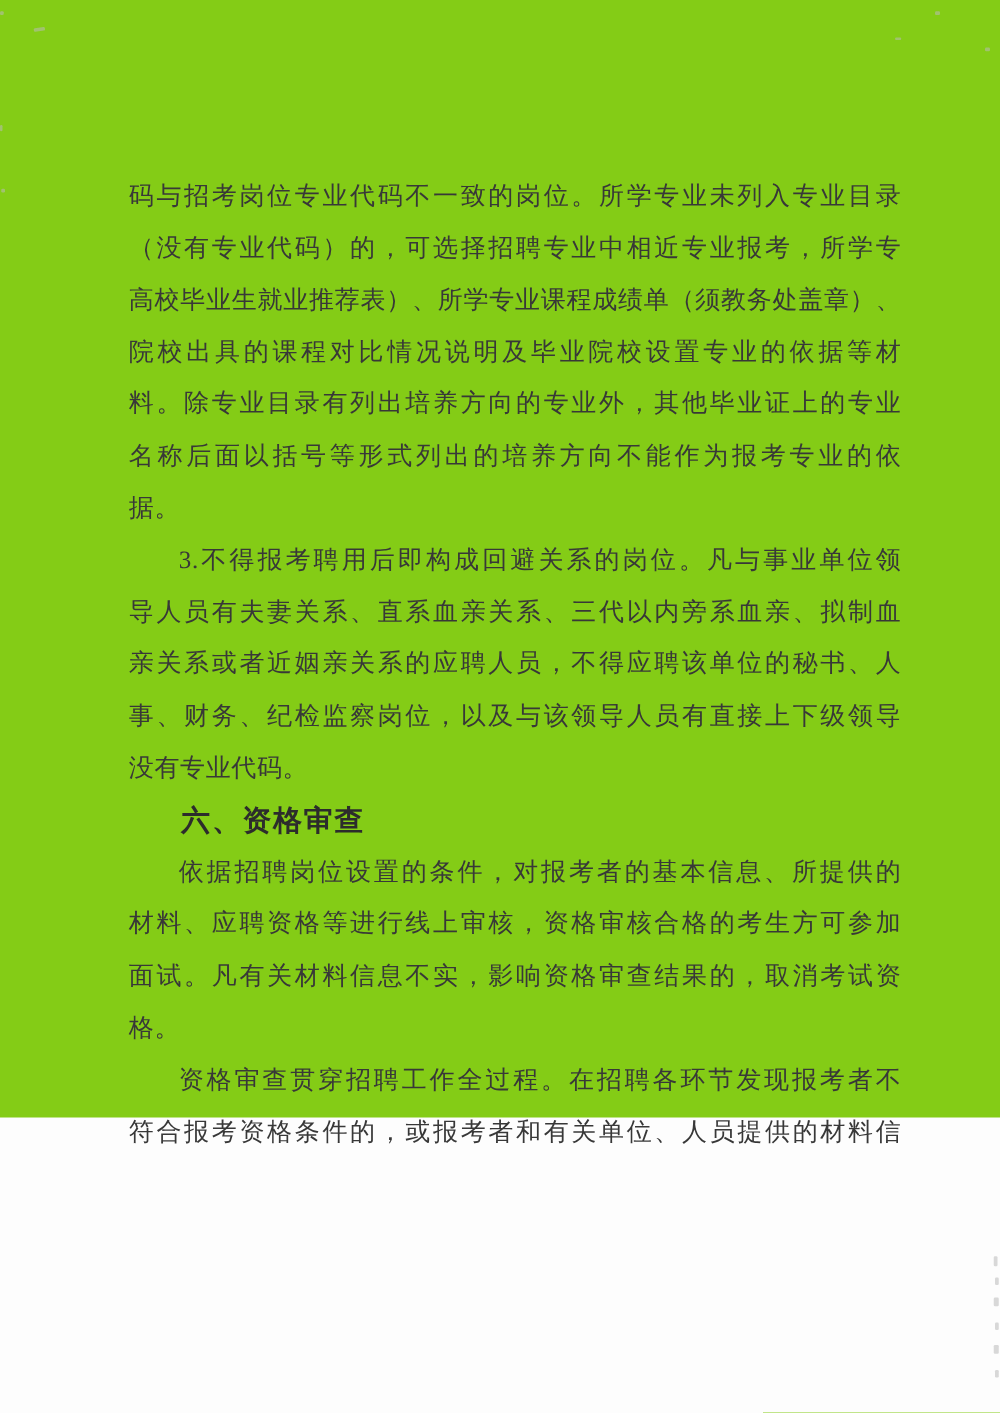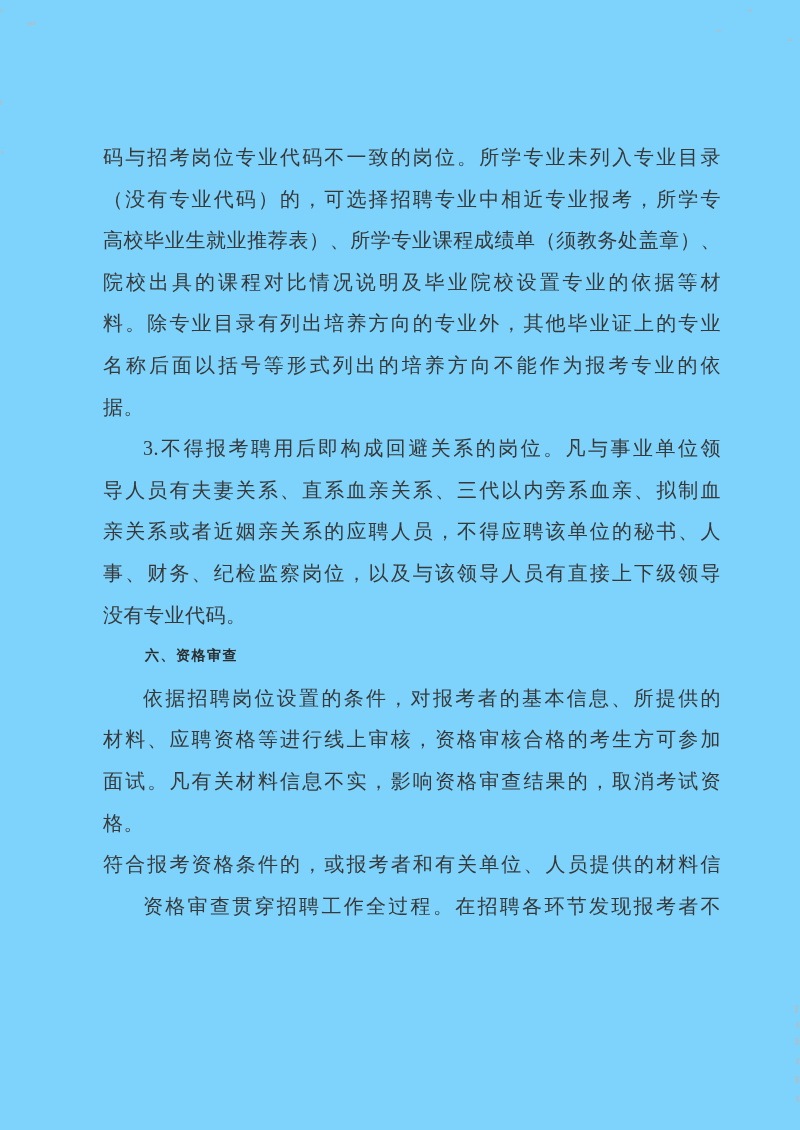--- a/index.html
+++ b/index.html
@@ -9,22 +9,22 @@
     overflow: hidden;
     font-family: "Liberation Serif", "DejaVu Serif", serif;
   }
   body {
     background: #fdfdfd;
     position: relative;
   }
   .page {
     position: absolute;
     left: 0; top: 0;
-    width: 800px; height: 1130px;
-    background: #7dd3fc;
+    width: 800px; height: 894px;
+    background: #84cc16;
   }
   .content {
     position: absolute;
     left: 103px;
     top: 137px;
     width: 618px;
     color: #383838;
     font-size: 20px;
   }
   .line {
@@ -40,25 +40,25 @@
   .line.justify-indent {
     text-align: justify;
     text-align-last: justify;
     text-justify: inter-character;
     text-indent: 40px;
   }
   .line.plain {
     text-align: left;
   }
   .line.heading {
-    font-family: Liberation Mono, monospace;
+    font-family: Liberation Sans, sans-serif;
     font-weight: 700;
     color: #2c2c2c;
     text-indent: 42px;
-    font-size: 14px;
+    font-size: 23px;
     letter-spacing: 1.5px;
   }
   
   .speck {
     position: absolute;
     background: #b9b9b9;
     opacity: 0.55;
     border-radius: 1px;
   }
   .speck.s1 { left: 27px;  top: 22px;   width: 9px; height: 3px; transform: rotate(-8deg); }
@@ -104,16 +104,16 @@
       <div class="line justify-indent">3.不得报考聘用后即构成回避关系的岗位。凡与事业单位领</div>
       <div class="line justify">导人员有夫妻关系、直系血亲关系、三代以内旁系血亲、拟制血</div>
       <div class="line justify">亲关系或者近姻亲关系的应聘人员，不得应聘该单位的秘书、人</div>
       <div class="line justify">事、财务、纪检监察岗位，以及与该领导人员有直接上下级领导</div>
       <div class="line plain">没有专业代码。</div>
       <div class="line heading">六、资格审查</div>
       <div class="line justify-indent">依据招聘岗位设置的条件，对报考者的基本信息、所提供的</div>
       <div class="line justify">材料、应聘资格等进行线上审核，资格审核合格的考生方可参加</div>
       <div class="line justify">面试。凡有关材料信息不实，影响资格审查结果的，取消考试资</div>
       <div class="line plain">格。</div>
+      <div class="line justify-indent">资格审查贯穿招聘工作全过程。在招聘各环节发现报考者不</div>
       <div class="line justify">符合报考资格条件的，或报考者和有关单位、人员提供的材料信</div>
-      <div class="line justify-indent">资格审查贯穿招聘工作全过程。在招聘各环节发现报考者不</div>
     </div>
 </div>
 
 </body></html>

